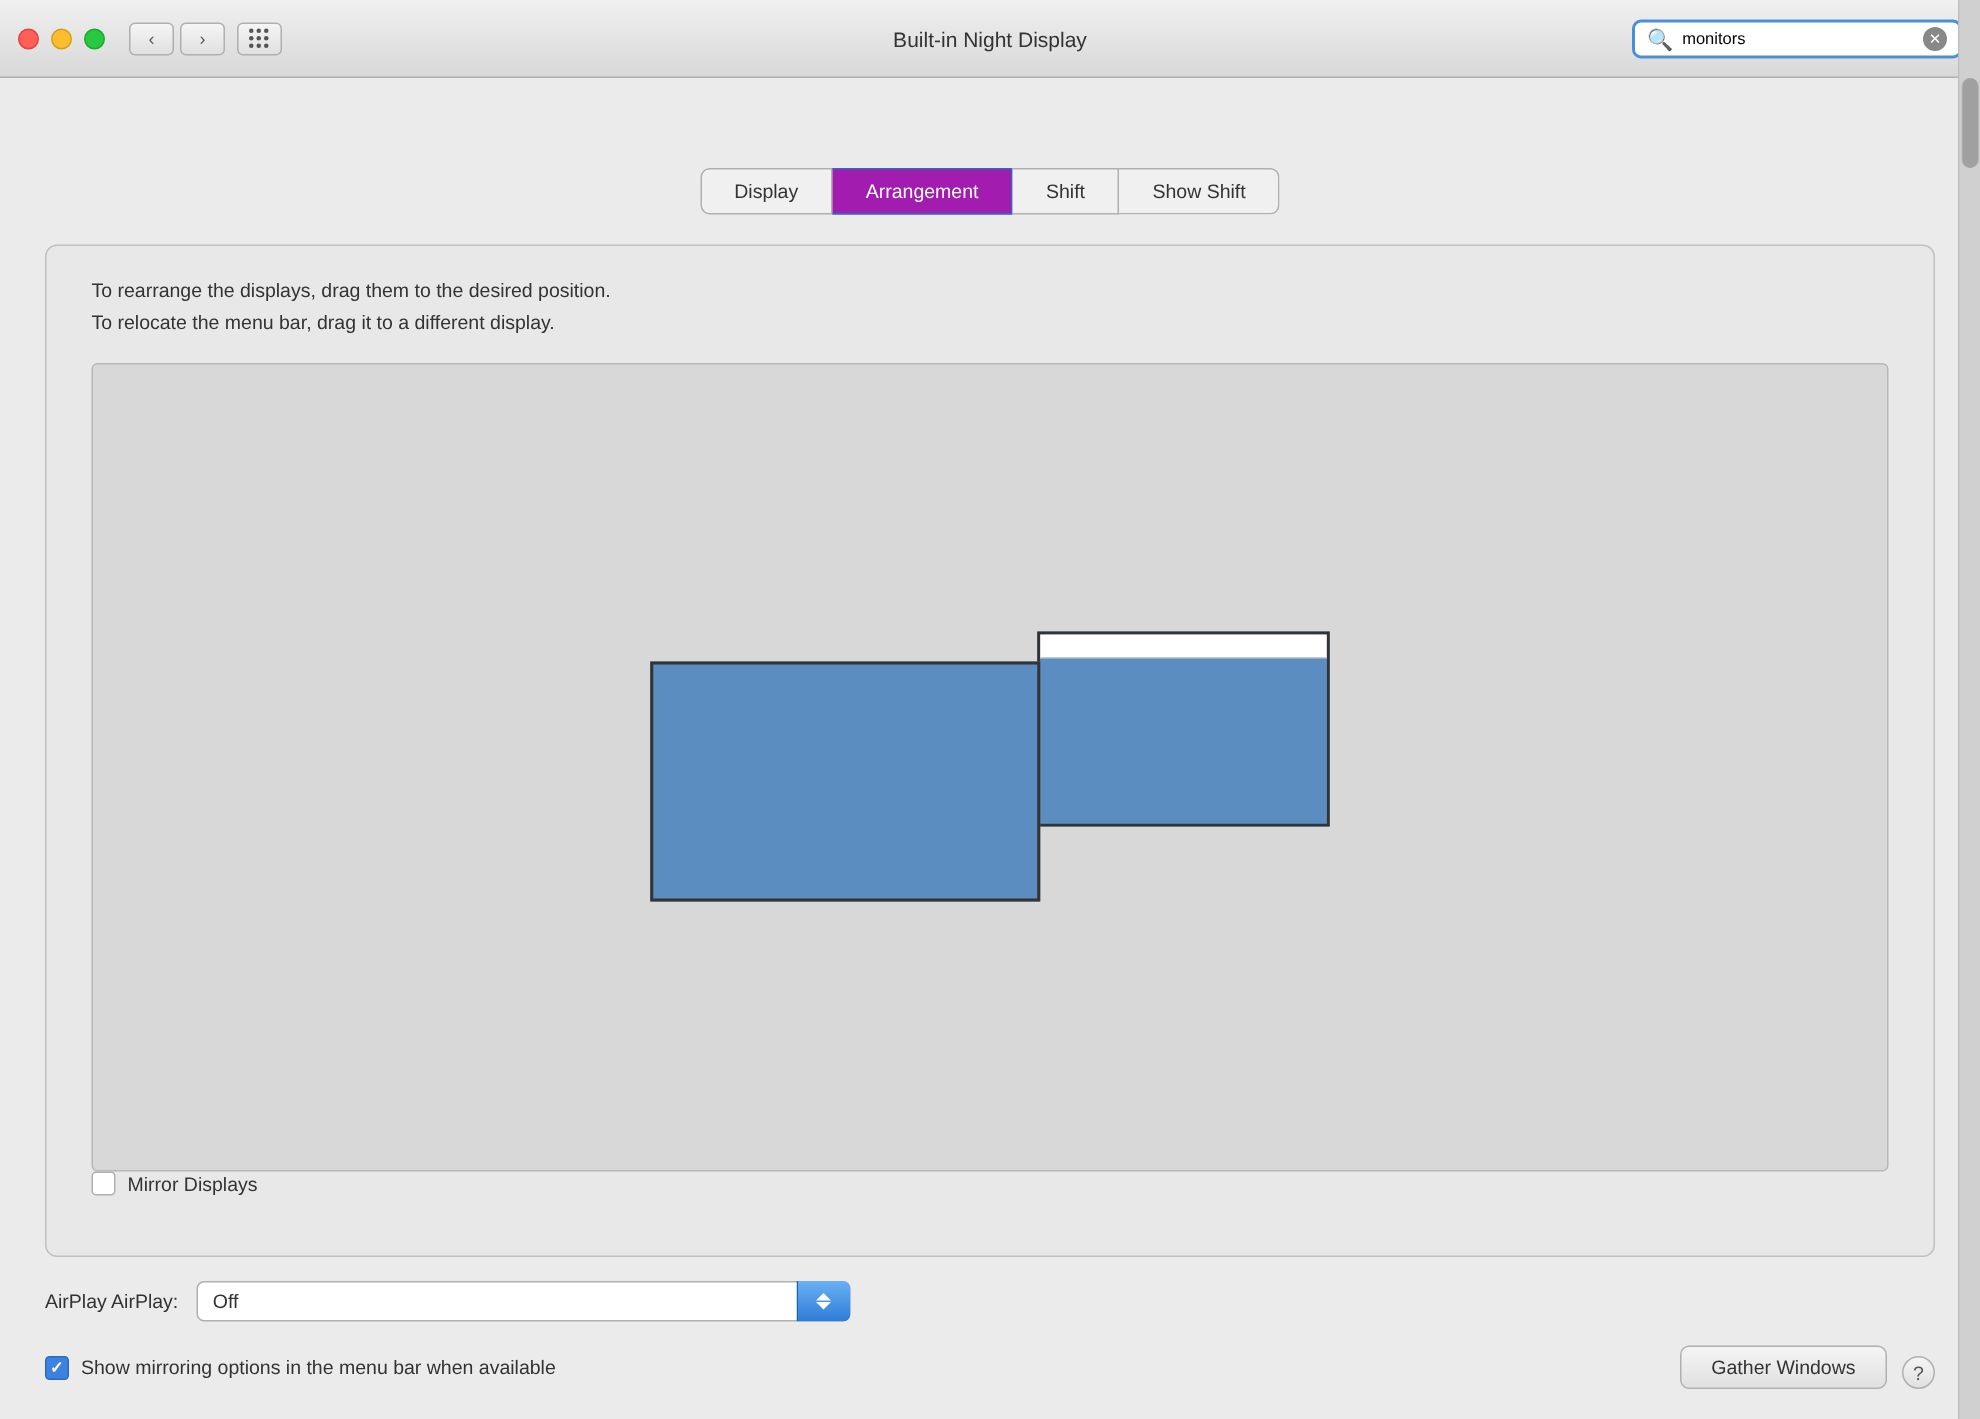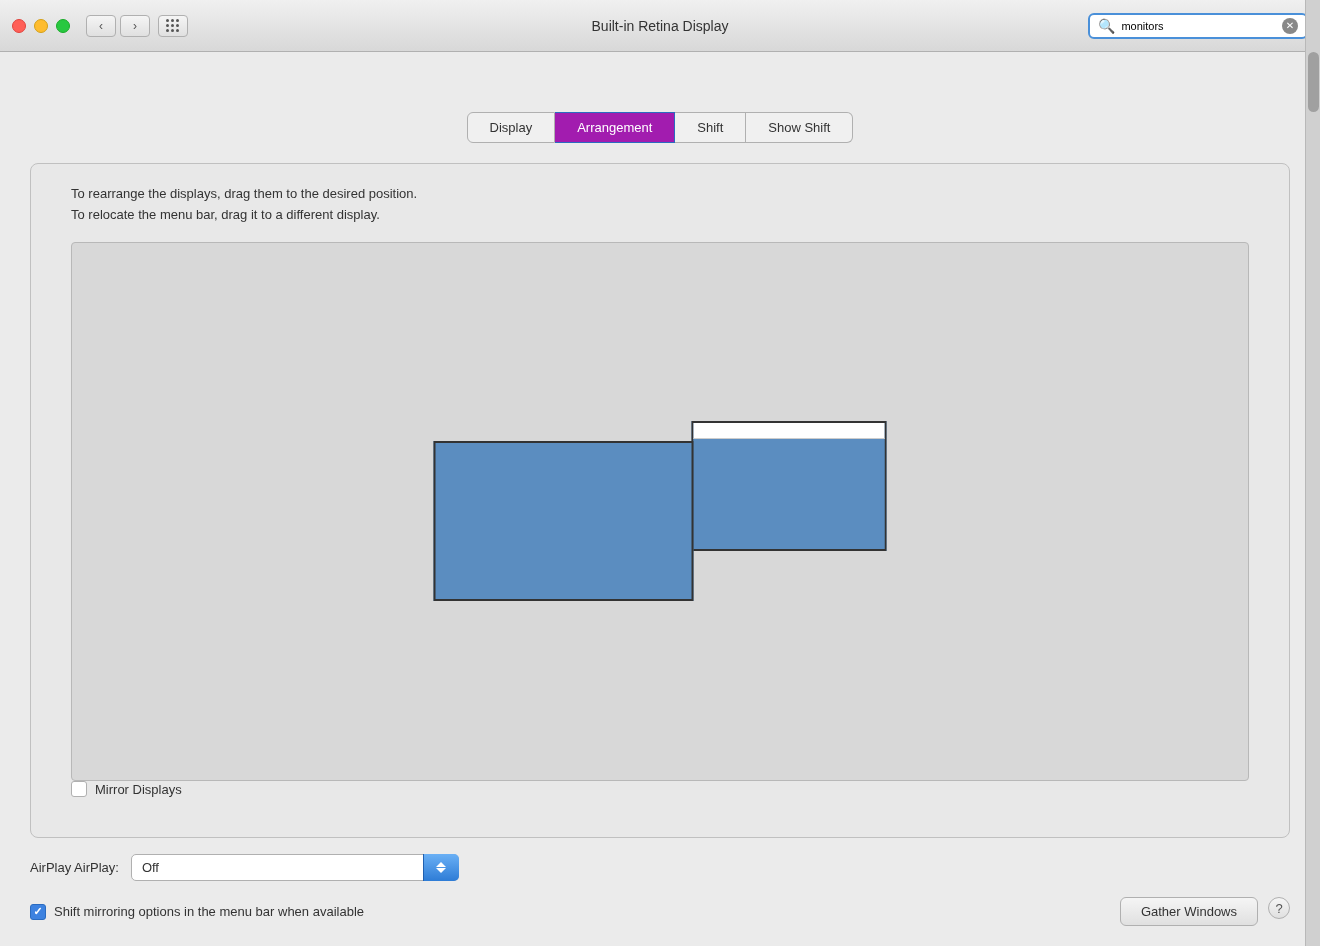--- a/index.html
+++ b/index.html
@@ -167,21 +167,21 @@
       background: #a21caf;
       color: white;
       border-color: #2a6bc0;
     }
 
     
     .panel {
       background: #e8e8e8;
       border: 1px solid #c0c0c0;
       border-radius: 8px;
-      padding: 20px 40px;
+      padding: 20px 30px;
       flex: 1;
       display: flex;
       flex-direction: column;
     }
 
     .description-text {
       font-size: 13px;
       color: #333;
       line-height: 1.6;
       margin-bottom: 16px;
@@ -281,21 +281,21 @@
       align-items: center;
     }
     .airplay-select {
       appearance: none;
       background: white;
       border: 1px solid #b0b0b0;
       border-radius: 5px;
       padding: 5px 40px 5px 10px;
       font-size: 13px;
       color: #333;
-      width: 328px;
+      width: 436px;
       cursor: pointer;
     }
     .select-arrows {
       position: absolute;
       right: 0;
       top: 0;
       bottom: 0;
       width: 36px;
       background: linear-gradient(to bottom, #6ab0f5, #2e7cd6);
       border-radius: 0 5px 5px 0;
@@ -350,21 +350,21 @@
       font-weight: bold;
     }
     .show-mirroring-label {
       font-size: 13px;
       color: #333;
     }
 
     .action-buttons {
       display: flex;
       gap: 10px;
-      align-items: flex-start;
+      align-items: flex-end;
       padding-left: 48px;
     }
     .gather-btn {
       padding: 6px 20px;
       background: linear-gradient(to bottom, #f5f5f5, #e0e0e0);
       border: 1px solid #b0b0b0;
       border-radius: 6px;
       font-size: 13px;
       color: #333;
       cursor: pointer;
@@ -420,21 +420,21 @@
         <div class="grid-dot"></div>
         <div class="grid-dot"></div>
       <div class="grid-dot"></div>
         <div class="grid-dot"></div>
         <div class="grid-dot"></div>
       <div class="grid-dot"></div>
         <div class="grid-dot"></div>
         <div class="grid-dot"></div>
     </div>
   </button>
-  <span class="title-text">Built-in Retina Display</span>
+  <span class="title-text">Built-in Night Display</span>
   <div class="search-box">
     <span class="search-icon-svg">🔍</span>
     <input class="search-input" type="text" value="monitors" style="">
     <div class="search-clear">✕</div>
   </div>
 </div>
 
 <div class="main-content">
 
   <div class="tabs">
@@ -482,21 +482,21 @@
           <div class="arrow-down"></div>
         </div>
       </div>
     </div>
 
     <div class="action-row">
       <div class="show-mirroring-row">
         <div class="checked-checkbox">
           <span class="checkmark">✓</span>
         </div>
-        <span class="show-mirroring-label">Shift mirroring options in the menu bar when available</span>
+        <span class="show-mirroring-label">Show mirroring options in the menu bar when available</span>
       </div>
       <div class="action-buttons">
         <button class="gather-btn">Gather Windows</button>
         <button class="help-btn">?</button>
       </div>
     </div>
   </div>
 </div>
 
 <div class="scrollbar-track">

